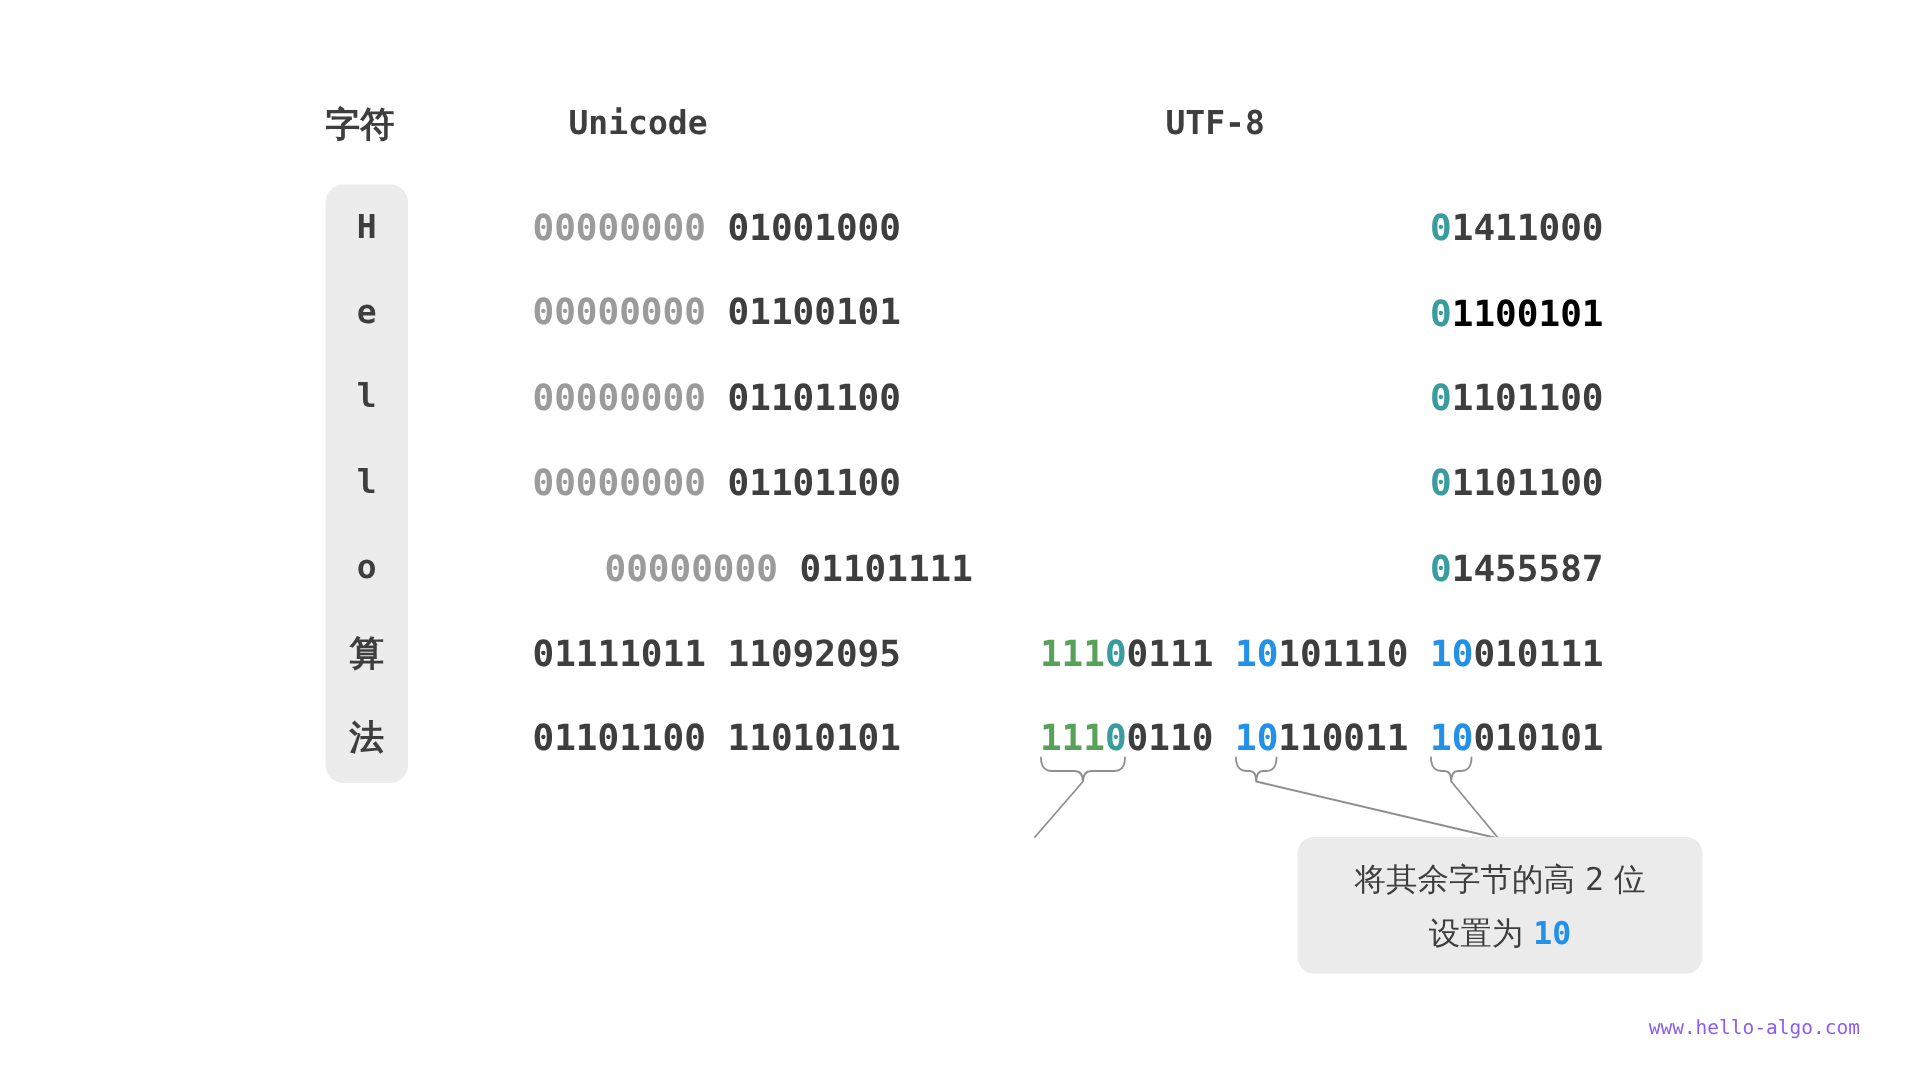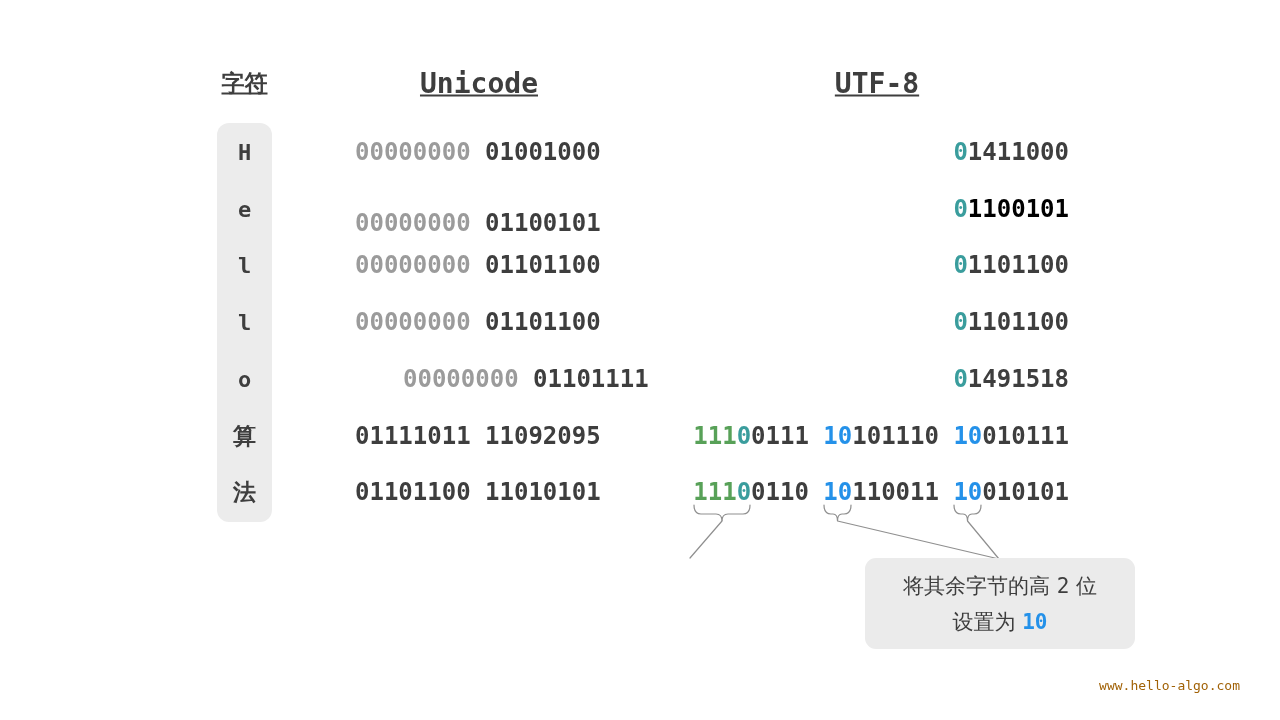--- a/index.html
+++ b/index.html
@@ -2,26 +2,25 @@
 <html><head>
 <meta charset="utf-8">
 <style>
   html,body{margin:0;padding:0;background:#ffffff;}
   .canvas{
     position:relative;width:1280px;height:720px;background:#ffffff;
     overflow:hidden;font-family:"DejaVu Sans",sans-serif;
   }
   .abs{position:absolute;}
   .hdr{
-    font-weight:bold;color:#3e3e3e;text-align:center;
+    font-weight:bold;color:#3e3e3e;text-align:left;
     transform:translateY(-50%);
-    text-decoration:underline;
   }
   .hdr-cjk{font-family:"DejaVu Sans",sans-serif;font-size:23px;}
-  .hdr-mono{font-family:"DejaVu Sans Mono",monospace;font-size:28px;}
+  .hdr-mono{font-family:"DejaVu Sans Mono",monospace;font-size:22px;}
   .char-pill{
     background:#ececec;border-radius:12px;
     left:217px;top:123px;width:55px;height:399px;
   }
   .row-char{
     left:217px;width:55px;text-align:center;color:#3e3e3e;font-weight:bold;
     transform:translateY(-50%);
   }
   .row-char.latin{font-family:"DejaVu Sans Mono",monospace;font-size:22px;}
   .row-char.cjk{font-family:"DejaVu Sans",sans-serif;font-size:23px;}
@@ -37,21 +36,21 @@
     font-size:21px;line-height:36px;text-align:center;
   }
   .callout .mono{
     font-family:"DejaVu Sans Mono",monospace;font-size:21px;
   }
   .callout .hl{font-weight:bold;}
   .callout-left{left:539px;top:558px;width:295px;height:91px;}
   .callout-right{left:865px;top:558px;width:270px;height:91px;}
   .watermark{
     right:40px;top:678px;font-family:"DejaVu Sans Mono",monospace;
-    font-size:13px;color:#a16207;
+    font-size:13px;color:#8b5cf6;
   }
   svg.connectors{left:0;top:0;pointer-events:none;}
   svg.connectors path, svg.connectors line{
     stroke:#8f8f8f;stroke-width:1.2;fill:none;stroke-linecap:round;
   }
 </style>
 </head>
 <body>
 
 <div class="canvas">
@@ -60,31 +59,31 @@
   <div class="abs hdr hdr-mono" style="left:379px;top:83px;width:200px;">Unicode</div>
   <div class="abs hdr hdr-mono" style="left:777px;top:83px;width:200px;">UTF-8</div>
 
   <div class="abs char-pill"></div>
 
   <div id="rows">
       <div class="abs row-char latin" style="top: 152px;">H</div>
       <div class="abs bin bin-unicode" style="top: 152px;"><span class="mono" style="color: rgb(155, 155, 155);">00000000 </span><span class="mono" style="color: rgb(62, 62, 62);">01001000</span></div>
       <div class="abs bin bin-utf8" style="top: 152px;"><span class="mono" style="color: rgb(58, 157, 157);">0</span><span class="mono" style="color: rgb(62, 62, 62);">1411000</span></div>
       <div class="abs row-char latin" style="top: 208.7px;">e</div>
-      <div class="abs bin bin-unicode" style="top: 223px;"><span class="mono" style="color: rgb(155, 155, 155);">00000000 </span><span class="mono" style="color: rgb(62, 62, 62);">01100101</span></div>
+      <div class="abs bin bin-unicode" style="top: 208px;"><span class="mono" style="color: rgb(155, 155, 155);">00000000 </span><span class="mono" style="color: rgb(62, 62, 62);">01100101</span></div>
       <div class="abs bin bin-utf8" style="top: 208.7px;"><span class="mono" style="color: rgb(58, 157, 157);">0</span><span class="mono" style="color: #000000;">1100101</span></div>
       <div class="abs row-char latin" style="top: 265.4px;">l</div>
       <div class="abs bin bin-unicode" style="top: 265.4px;"><span class="mono" style="color: rgb(155, 155, 155);">00000000 </span><span class="mono" style="color: rgb(62, 62, 62);">01101100</span></div>
       <div class="abs bin bin-utf8" style="top: 265.4px;"><span class="mono" style="color: rgb(58, 157, 157);">0</span><span class="mono" style="color: rgb(62, 62, 62);">1101100</span></div>
       <div class="abs row-char latin" style="top: 322.1px;">l</div>
       <div class="abs bin bin-unicode" style="top: 322.1px;"><span class="mono" style="color: rgb(155, 155, 155);">00000000 </span><span class="mono" style="color: rgb(62, 62, 62);">01101100</span></div>
       <div class="abs bin bin-utf8" style="top: 322.1px;"><span class="mono" style="color: rgb(58, 157, 157);">0</span><span class="mono" style="color: rgb(62, 62, 62);">1101100</span></div>
       <div class="abs row-char latin" style="top: 378.8px;">o</div>
       <div class="abs bin bin-unicode" style="top: 378.8px; margin-left: 48px;"><span class="mono" style="color: rgb(155, 155, 155);">00000000 </span><span class="mono" style="color: rgb(62, 62, 62);">01101111</span></div>
-      <div class="abs bin bin-utf8" style="top: 378.8px;"><span class="mono" style="color: rgb(58, 157, 157);">0</span><span class="mono" style="color: rgb(62, 62, 62);">1491518</span></div>
+      <div class="abs bin bin-utf8" style="top: 378.8px;"><span class="mono" style="color: rgb(58, 157, 157);">0</span><span class="mono" style="color: rgb(62, 62, 62);">1455587</span></div>
       <div class="abs row-char cjk" style="top: 435.5px;">算</div>
       <div class="abs bin bin-unicode" style="top: 435.5px;"><span class="mono" style="color: rgb(62, 62, 62);">01111011 11092095</span></div>
       <div class="abs bin bin-utf8" style="top: 435.5px;"><span class="mono" style="color: rgb(88, 161, 88);">111</span><span class="mono" style="color: rgb(58, 157, 157);">0</span><span class="mono" style="color: rgb(62, 62, 62);">0111 </span><span class="mono" style="color: rgb(36, 145, 233);">10</span><span class="mono" style="color: rgb(62, 62, 62);">101110 </span><span class="mono" style="color: rgb(36, 145, 233);">10</span><span class="mono" style="color: rgb(62, 62, 62);">010111</span></div>
       <div class="abs row-char cjk" style="top: 492.2px;">法</div>
       <div class="abs bin bin-unicode" style="top: 492.2px;"><span class="mono" style="color: rgb(62, 62, 62);">01101100 11010101</span></div>
       <div class="abs bin bin-utf8" style="top: 492.2px;"><span class="mono" style="color: rgb(88, 161, 88);">111</span><span class="mono" style="color: rgb(58, 157, 157);">0</span><span class="mono" style="color: rgb(62, 62, 62);">0110 </span><span class="mono" style="color: rgb(36, 145, 233);">10</span><span class="mono" style="color: rgb(62, 62, 62);">110011 </span><span class="mono" style="color: rgb(36, 145, 233);">10</span><span class="mono" style="color: rgb(62, 62, 62);">010101</span></div>
     </div>
 
   <svg class="abs connectors" width="1280" height="720" viewBox="0 0 1280 720">
     <path d="M694,505 C694,511 696,514 701,514 L716,514 C720,514 722,516 722,521 C722,516 724,514 728,514 L743,514 C748,514 750,511 750,505"></path>

